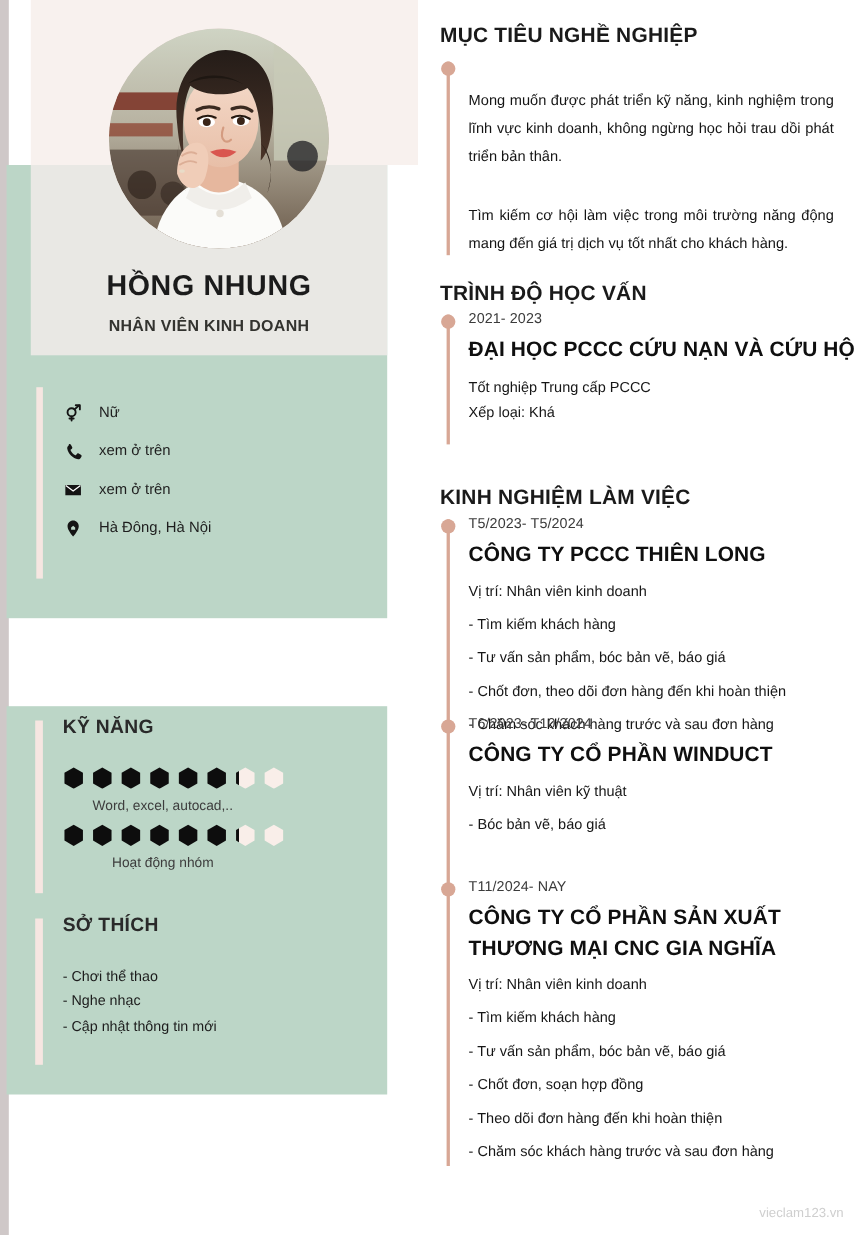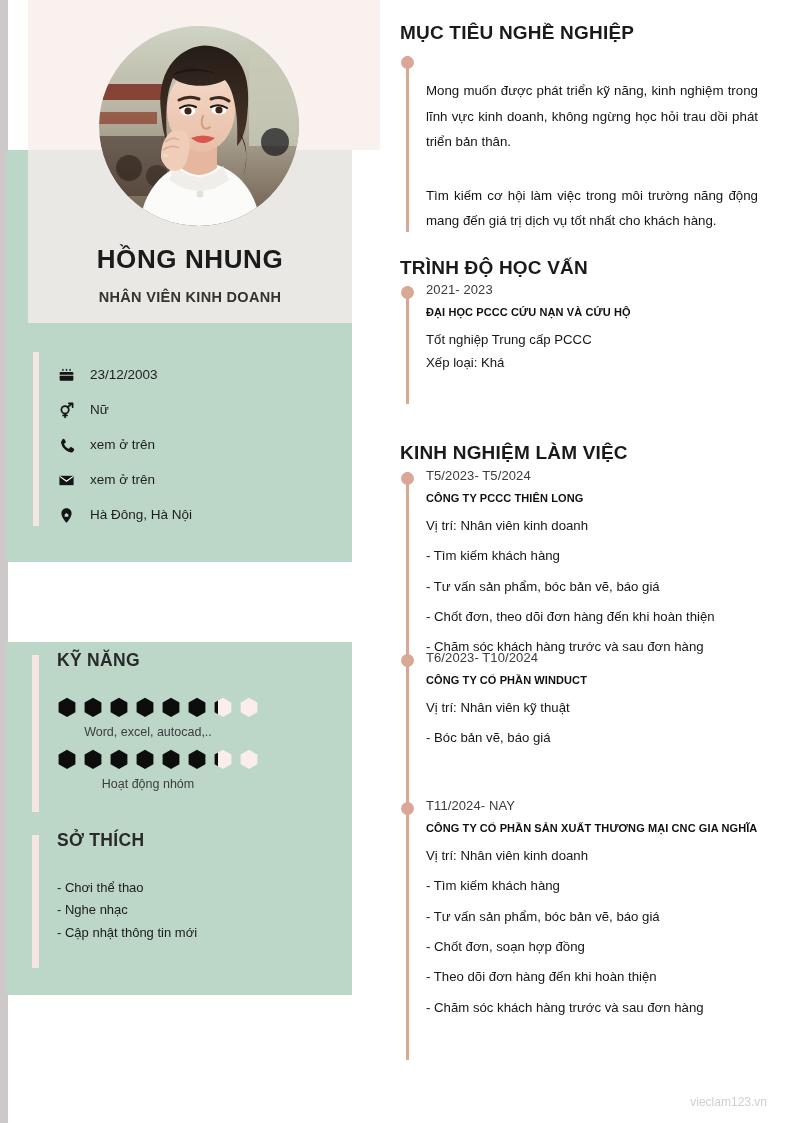--- a/index.html
+++ b/index.html
@@ -221,21 +221,21 @@
   }
   .obj-para + .obj-para { margin-top: 28px; }
 
   .entry-date {
     font-size: 13px;
     color: #3b3b3b;
     letter-spacing: 0.1px;
   }
   .entry-org {
     margin-top: 8px;
-    font-size: 11px;
+    font-size: 19px;
     font-weight: bold;
     color: #0f0f0f;
     line-height: 1.45;
     letter-spacing: 0.1px;
   }
   .entry-line {
     margin-top: 8px;
     font-size: 13.2px;
     color: #161616;
     line-height: 1.62;
@@ -329,28 +329,20 @@
     </div>
 
     <div class="name-wrap">
       <div class="full-name">HỒNG NHUNG</div>
       <div class="job-title">NHÂN VIÊN KINH DOANH</div>
     </div>
 
     <div class="contact-bar"></div>
     <div class="contact-list">
 
-      <div class="contact-row">
-        <span class="contact-ic">
-          <svg viewBox="0 0 24 24" width="17" height="17">
-              <path d="M6 3.6c0-.6.5-1 1-1s1 .4 1 1v1.6H6V3.6zm5 0c0-.6.5-1 1-1s1 .4 1 1v1.6h-2V3.6zm5 0c0-.6.5-1 1-1s1 .4 1 1v1.6h-2V3.6zM4 7h16c1 0 1.7.8 1.7 1.8V11H2.3V8.8C2.3 7.8 3 7 4 7zM2.3 12.4h19.4v5.2c0 1-.8 1.8-1.7 1.8H4c-1 0-1.7-.8-1.7-1.8v-5.2z"></path>
-            </svg>
-        </span>
-        <span class="contact-tx">23/12/2003</span>
-      </div>
 
       <div class="contact-row">
         <span class="contact-ic">
           <svg viewBox="0 0 24 24" width="17" height="17">
               <circle cx="10" cy="11" r="5.2" fill="none" stroke="#141414" stroke-width="2.4"></circle>
               <path d="M10 16.4v5.2M7.3 19h5.4" stroke="#141414" stroke-width="2.4" stroke-linecap="round"></path>
               <path d="M13.6 7.4L19.6 2.2" stroke="#141414" stroke-width="2.4" stroke-linecap="round"></path>
               <path d="M15.3 2h5.3v5.3" fill="none" stroke="#141414" stroke-width="2.4" stroke-linecap="round" stroke-linejoin="round"></path>
             </svg>
         </span>

